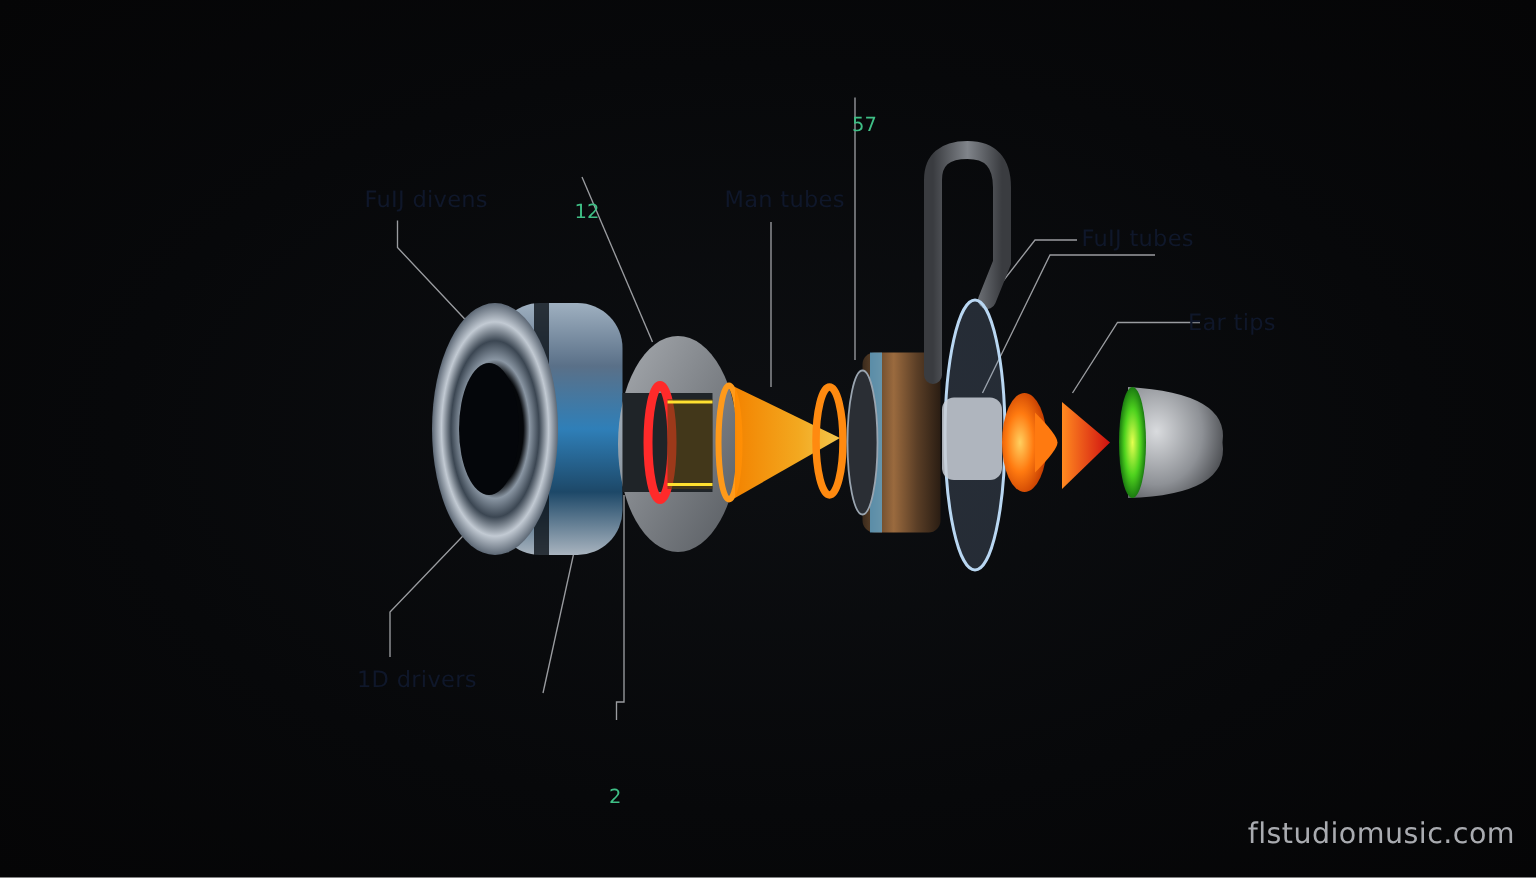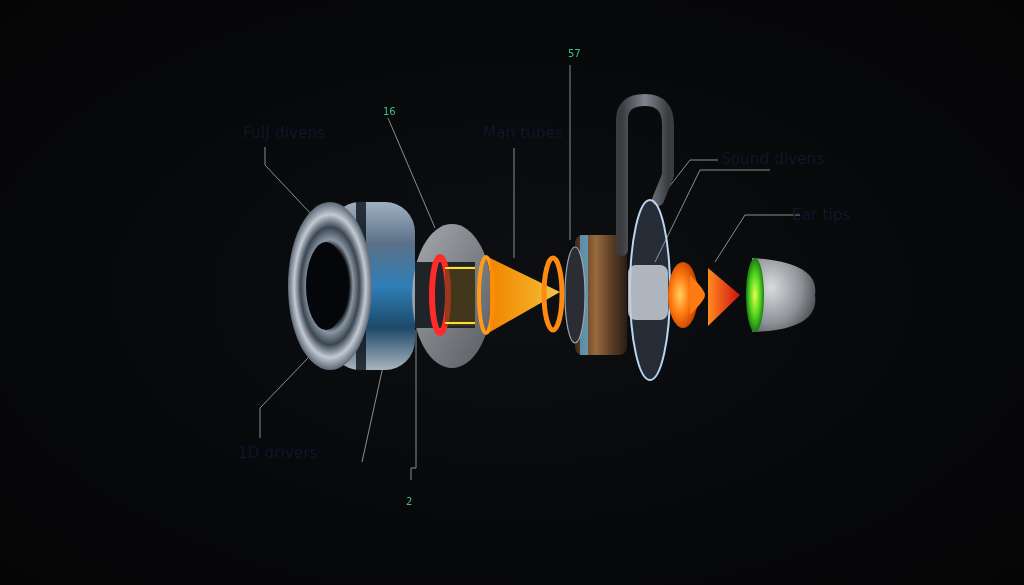--- a/index.html
+++ b/index.html
@@ -7,21 +7,21 @@
     width:1024px; height:585px; overflow:hidden;
     background: radial-gradient(ellipse at 50% 50%, #0d0f12 0%, #07080a 60%, #050506 100%);
     font-family: "DejaVu Sans", "Liberation Sans", sans-serif;
     position:relative;
   }
   .stage { position:absolute; left:0; top:0; width:1024px; height:585px; }
   .label {
     position:absolute; color:#0f172a; font-size:15px; letter-spacing:0.2px; white-space:nowrap;
   }
   .num {
-    position:absolute; color:#3fbf86; font-size:10px; white-space:nowrap;
+    position:absolute; color:#3fbf86; font-size:13px; white-space:nowrap;margin-top:28px;
   }
   .watermark {
     position:absolute; right:14px; bottom:18px; color:#a9abb0; font-size:19px; letter-spacing:0.3px;
   }
 </style>
 </head>
 <body>
 
 <div class="stage">
   <svg width="1024" height="585" viewBox="0 0 1024 585" style="position:absolute;left:0;top:0">
@@ -135,21 +135,22 @@
       <polygon points="708,268 740,295 708,326" fill="url(#tipRed)"></polygon>
     </g>
 
     <g>
       <path d="M752,258 Q820,262 815,295 Q820,330 752,332 Z" fill="url(#grey)"></path>
       <ellipse cx="755" cy="295" rx="9" ry="37" fill="url(#green)"></ellipse>
     </g>
   </svg>
 
   <div class="label" style="left:243px;top:124px">FuIJ divens</div>
-  <div class="num" style="left:383px;top:106px">16</div>
+  <div class="num" style="left:383px;top:106px">12</div>
   <div class="label" style="left:483px;top:124px">Man tubes</div>
   <div class="num" style="left:568px;top:48px">57</div>
-  <div class="label" style="left:721px;top:150px">Sound divens</div>
+  <div class="label" style="left:721px;top:150px">FuIJ tubes</div>
   <div class="label" style="left:792px;top:206px">Ear tips</div>
   <div class="label" style="left:238px;top:444px">1D drivers</div>
   <div class="num" style="left:406px;top:496px">2</div>
 
+  <div class="watermark">flstudiomusic.com</div>
 </div>
 
 </body></html>

